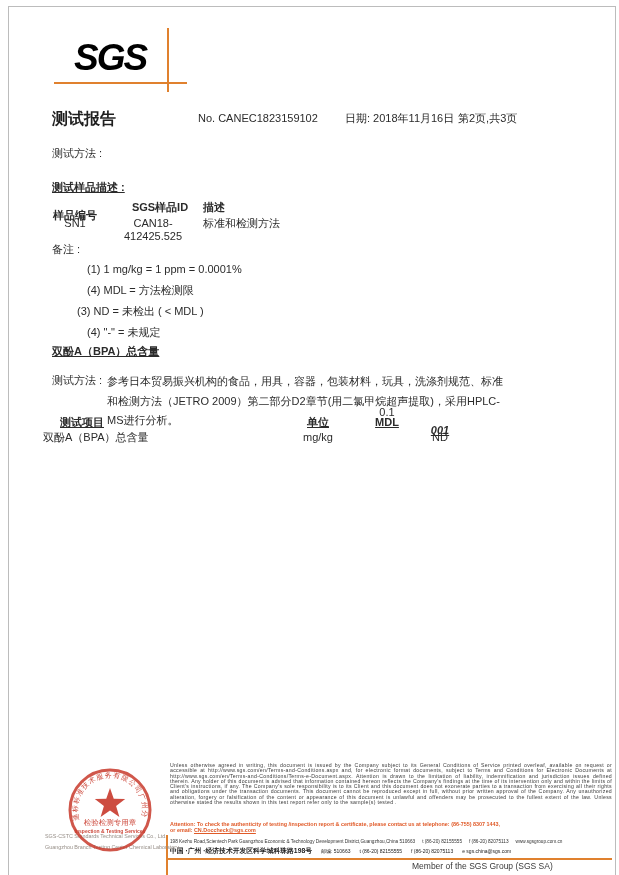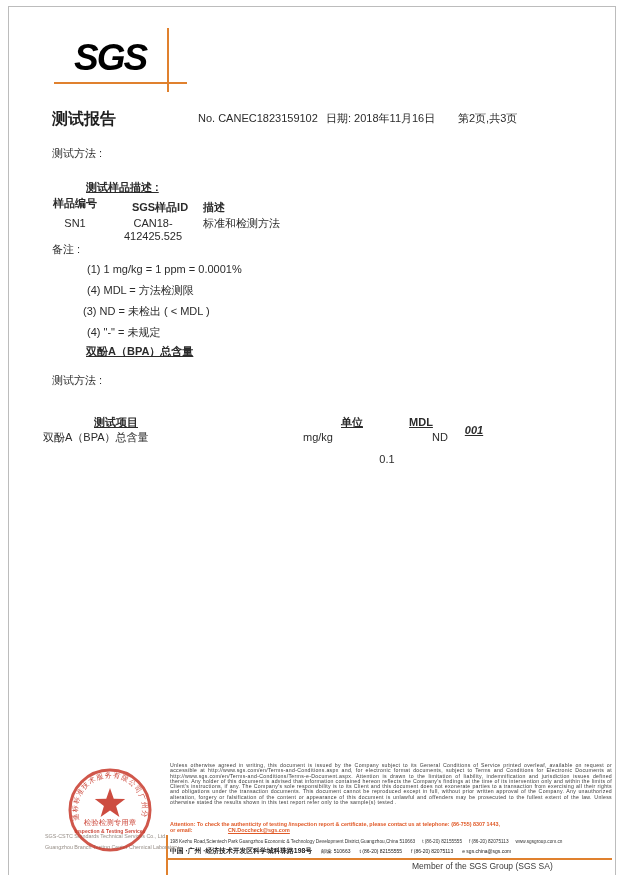--- a/index.html
+++ b/index.html
@@ -5,21 +5,21 @@
   html,body { margin:0; padding:0; background:#ffffff; }
   .page {
     position:relative; width:619px; height:875px; overflow:hidden;
     background:#ffffff; color:#2b2b2b;
     font-family:"Liberation Sans","DejaVu Sans",sans-serif;
   }
   .abs { position:absolute; }
   .t11 { font-size:11px; line-height:13px; }
   .b { font-weight:bold; }
   .i { font-style:italic; }
-  .ul { text-decoration:underline;margin-left:34px; }
+  .ul { text-decoration:underline; }
   .ctr { text-align:center; }
 
   .page-border { position:absolute; left:8px; top:6px; width:608px; height:880px;
     border:1px solid #bcbcbc; box-sizing:border-box; }
 
   .logo-text { position:absolute; left:74px; top:36px; font-size:37px; line-height:44px;
     font-weight:bold; color:#000000; letter-spacing:-2px;font-style:italic; }
   .logo-hline { position:absolute; left:54px; top:82px; width:133px; height:2px; background:#e0812e; }
   .logo-vline { position:absolute; left:167px; top:28px; width:2px; height:64px; background:#e0812e; }
 
@@ -51,54 +51,55 @@
 <div class="page">
 
   <div class="page-border"></div>
 
   <div class="logo-text">SGS</div>
   <div class="logo-hline"></div>
   <div class="logo-vline"></div>
 
   <div class="doc-title">测试报告</div>
   <div class="abs t11" style="left:198px;top:112px">No. CANEC1823159102</div>
-  <div class="abs t11" style="left:326px;top:112px">日期: 2018年11月16日</div>
+  <div class="abs t11" style="left:345px;top:112px">日期: 2018年11月16日</div>
   <div class="abs t11" style="left:458px;top:112px">第2页,共3页</div>
 
   <div class="abs t11" style="left:52px;top:147px">测试方法 :</div>
   <div class="abs t11 b ul" style="left:52px;top:181px">测试样品描述 :</div>
 
-  <div class="abs t11 b ctr" style="left:45px;top:197px;width:60px">样品编号</div>
+  <div class="abs t11 b ctr" style="left:45px;top:209px;width:60px">样品编号</div>
   <div class="abs t11 b ctr" style="left:114px;top:201px;width:92px">SGS样品ID</div>
   <div class="abs t11 b" style="left:203px;top:201px">描述</div>
 
   <div>
     <div class="abs t11 ctr" style="left:45px;top:217px;width:60px">SN1</div>
     <div class="abs t11 ctr" style="left:107px;top:217px;width:92px">CAN18-412425.525</div>
     <div class="abs t11" style="left:203px;top:217px">标准和检测方法</div>
   </div>
 
   <div class="abs t11" style="left:52px;top:243px">备注 :</div>
   <div class="abs t11" style="left:87px;top:263px">(1) 1 mg/kg = 1 ppm = 0.0001%</div>
   <div class="abs t11" style="left:87px;top:284px">(4) MDL = 方法检测限</div>
-  <div class="abs t11" style="left:83px;top:305px">(3) ND = 未检出 ( &lt; MDL )</div>
+  <div class="abs t11" style="left:77px;top:305px">(3) ND = 未检出 ( &lt; MDL )</div>
   <div class="abs t11" style="left:87px;top:326px">(4) "-" = 未规定</div>
 
   <div class="abs t11 b ul" style="left:52px;top:345px">双酚A（BPA）总含量</div>
   <div class="abs t11" style="left:52px;top:374px">测试方法 :</div>
+  <div class="method-text">参考日本贸易振兴机构的食品，用具，容器，包装材料，玩具，洗涤剂规范、标准和检测方法（JETRO 2009）第二部分D2章节(用二氯甲烷超声提取)，采用HPLC-MS进行分析。</div>
 
   <div class="abs t11 b ul" style="left:60px;top:416px">测试项目</div>
   <div class="abs t11 b ul ctr" style="left:299px;top:416px;width:38px">单位</div>
   <div class="abs t11 b ul ctr" style="left:374px;top:416px;width:26px">MDL</div>
   <div class="abs t11 b ul i ctr" style="left:427px;top:424px;width:26px">001</div>
 
   <div>
     <div class="abs t11" style="left:43px;top:431px">双酚A（BPA）总含量</div>
     <div class="abs t11 ctr" style="left:299px;top:431px;width:38px">mg/kg</div>
-    <div class="abs t11 ctr" style="left:374px;top:453px;width:26px">0.1</div>
+    <div class="abs t11 ctr" style="left:374px;top:406px;width:26px">0.1</div>
     <div class="abs t11 ctr" style="left:427px;top:431px;width:26px">ND</div>
   </div>
 
   <div class="company-line" style="top:833px">SGS-CSTC Standards Technical Services Co., Ltd.</div>
   <div class="company-line" style="top:844px">Guangzhou Branch Testing Center Chemical Laboratory</div>
 
   <svg class="stamp" width="96" height="88" viewBox="0 0 96 88">
     <circle cx="48" cy="43" r="40" fill="none" stroke="#c8392b" stroke-width="3" opacity="0.85"></circle>
     <defs>
       <path id="arcp" d="M 17.45 54.1 A 32.5 32.5 0 1 1 78.55 54.1" fill="none"></path>

